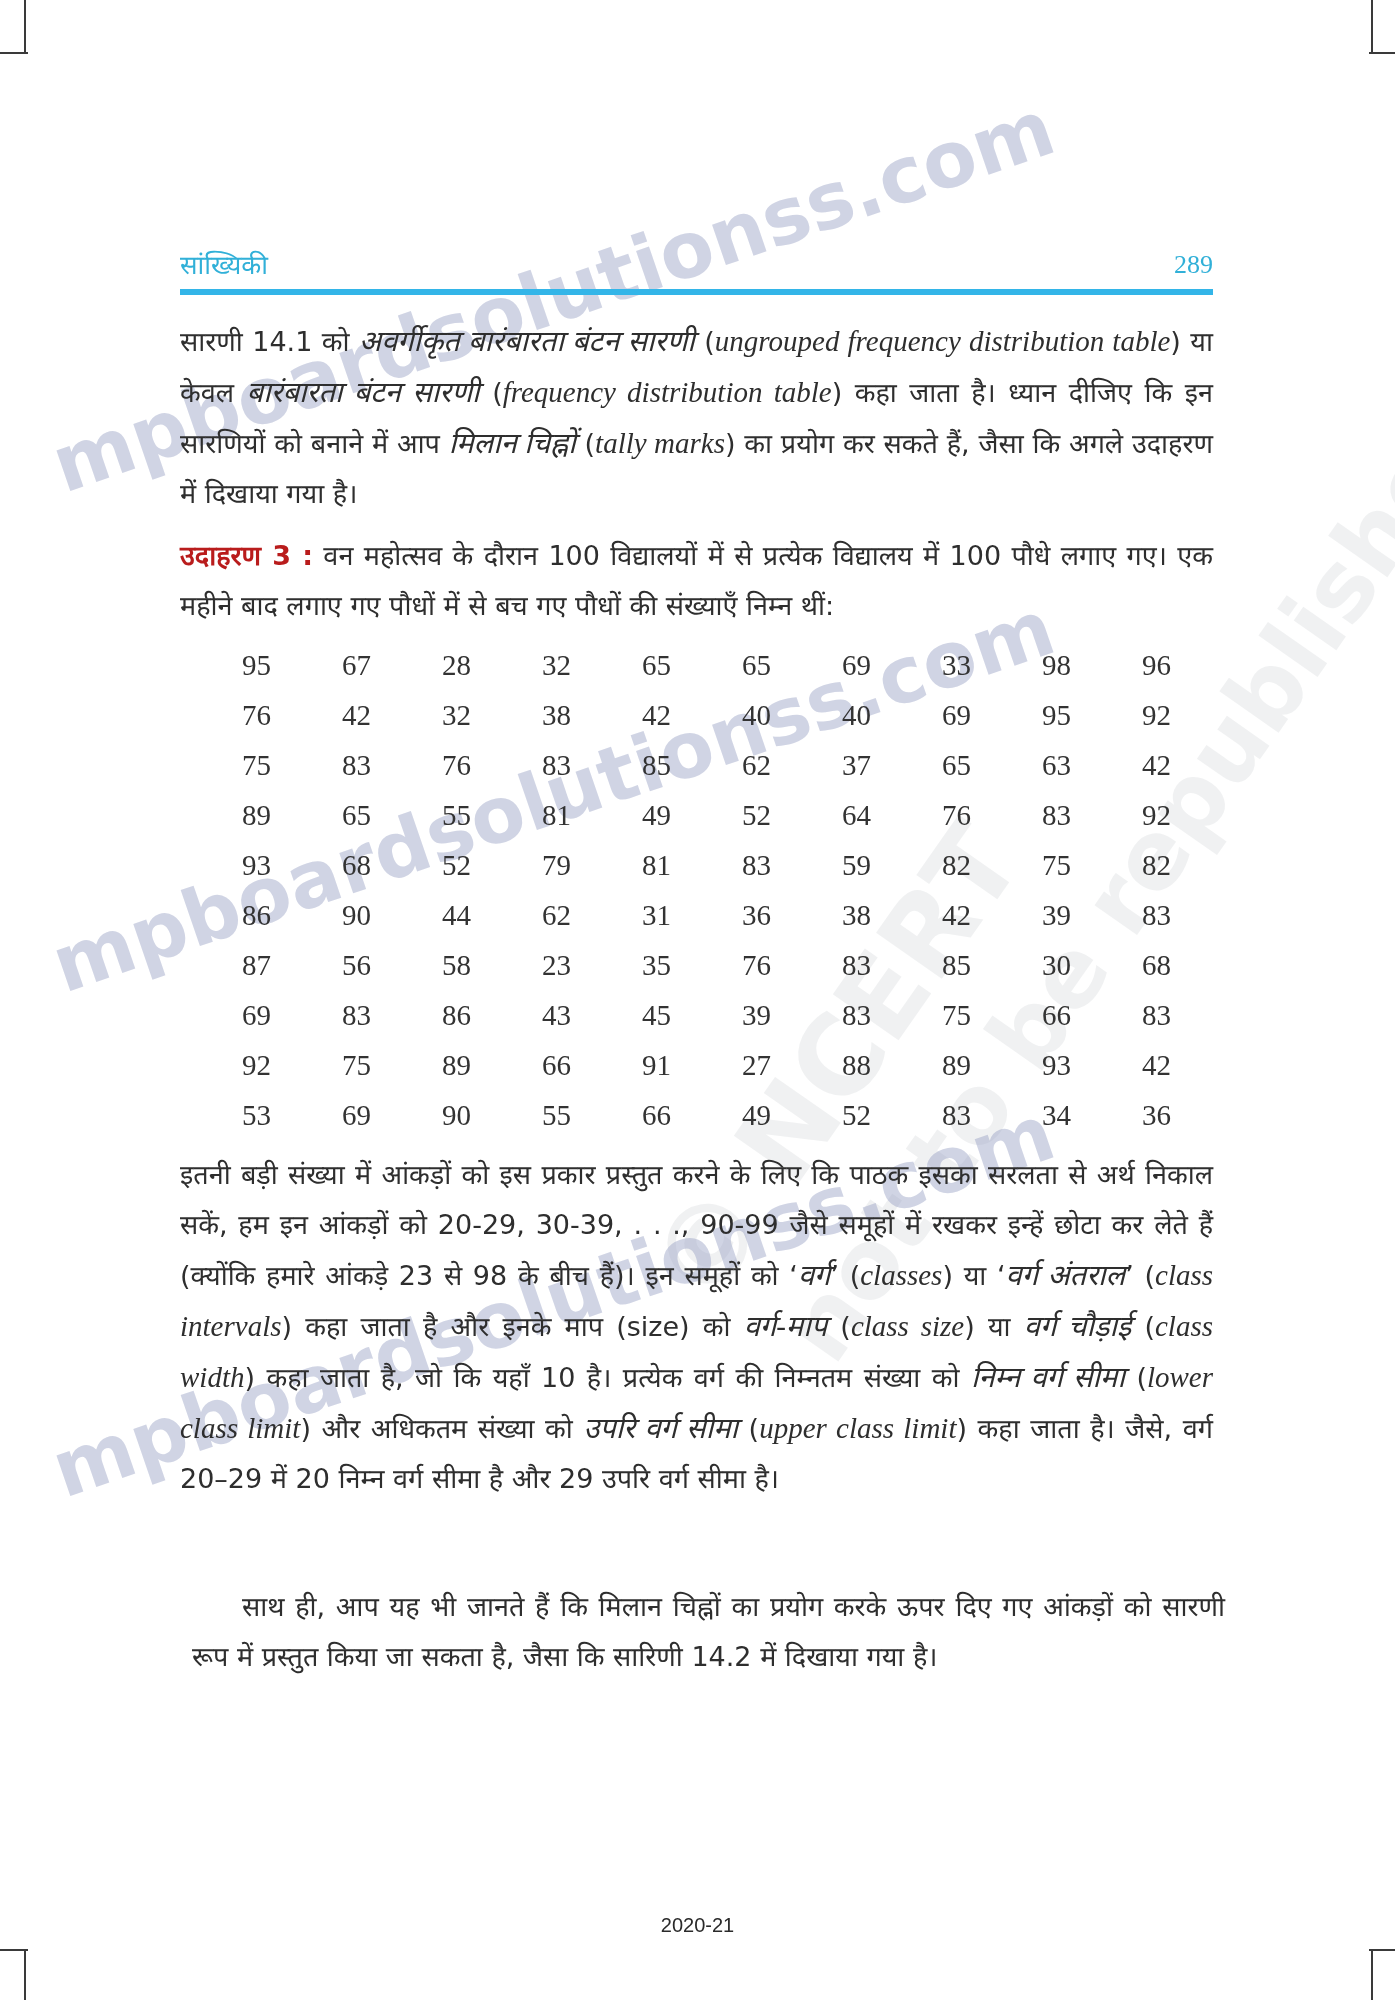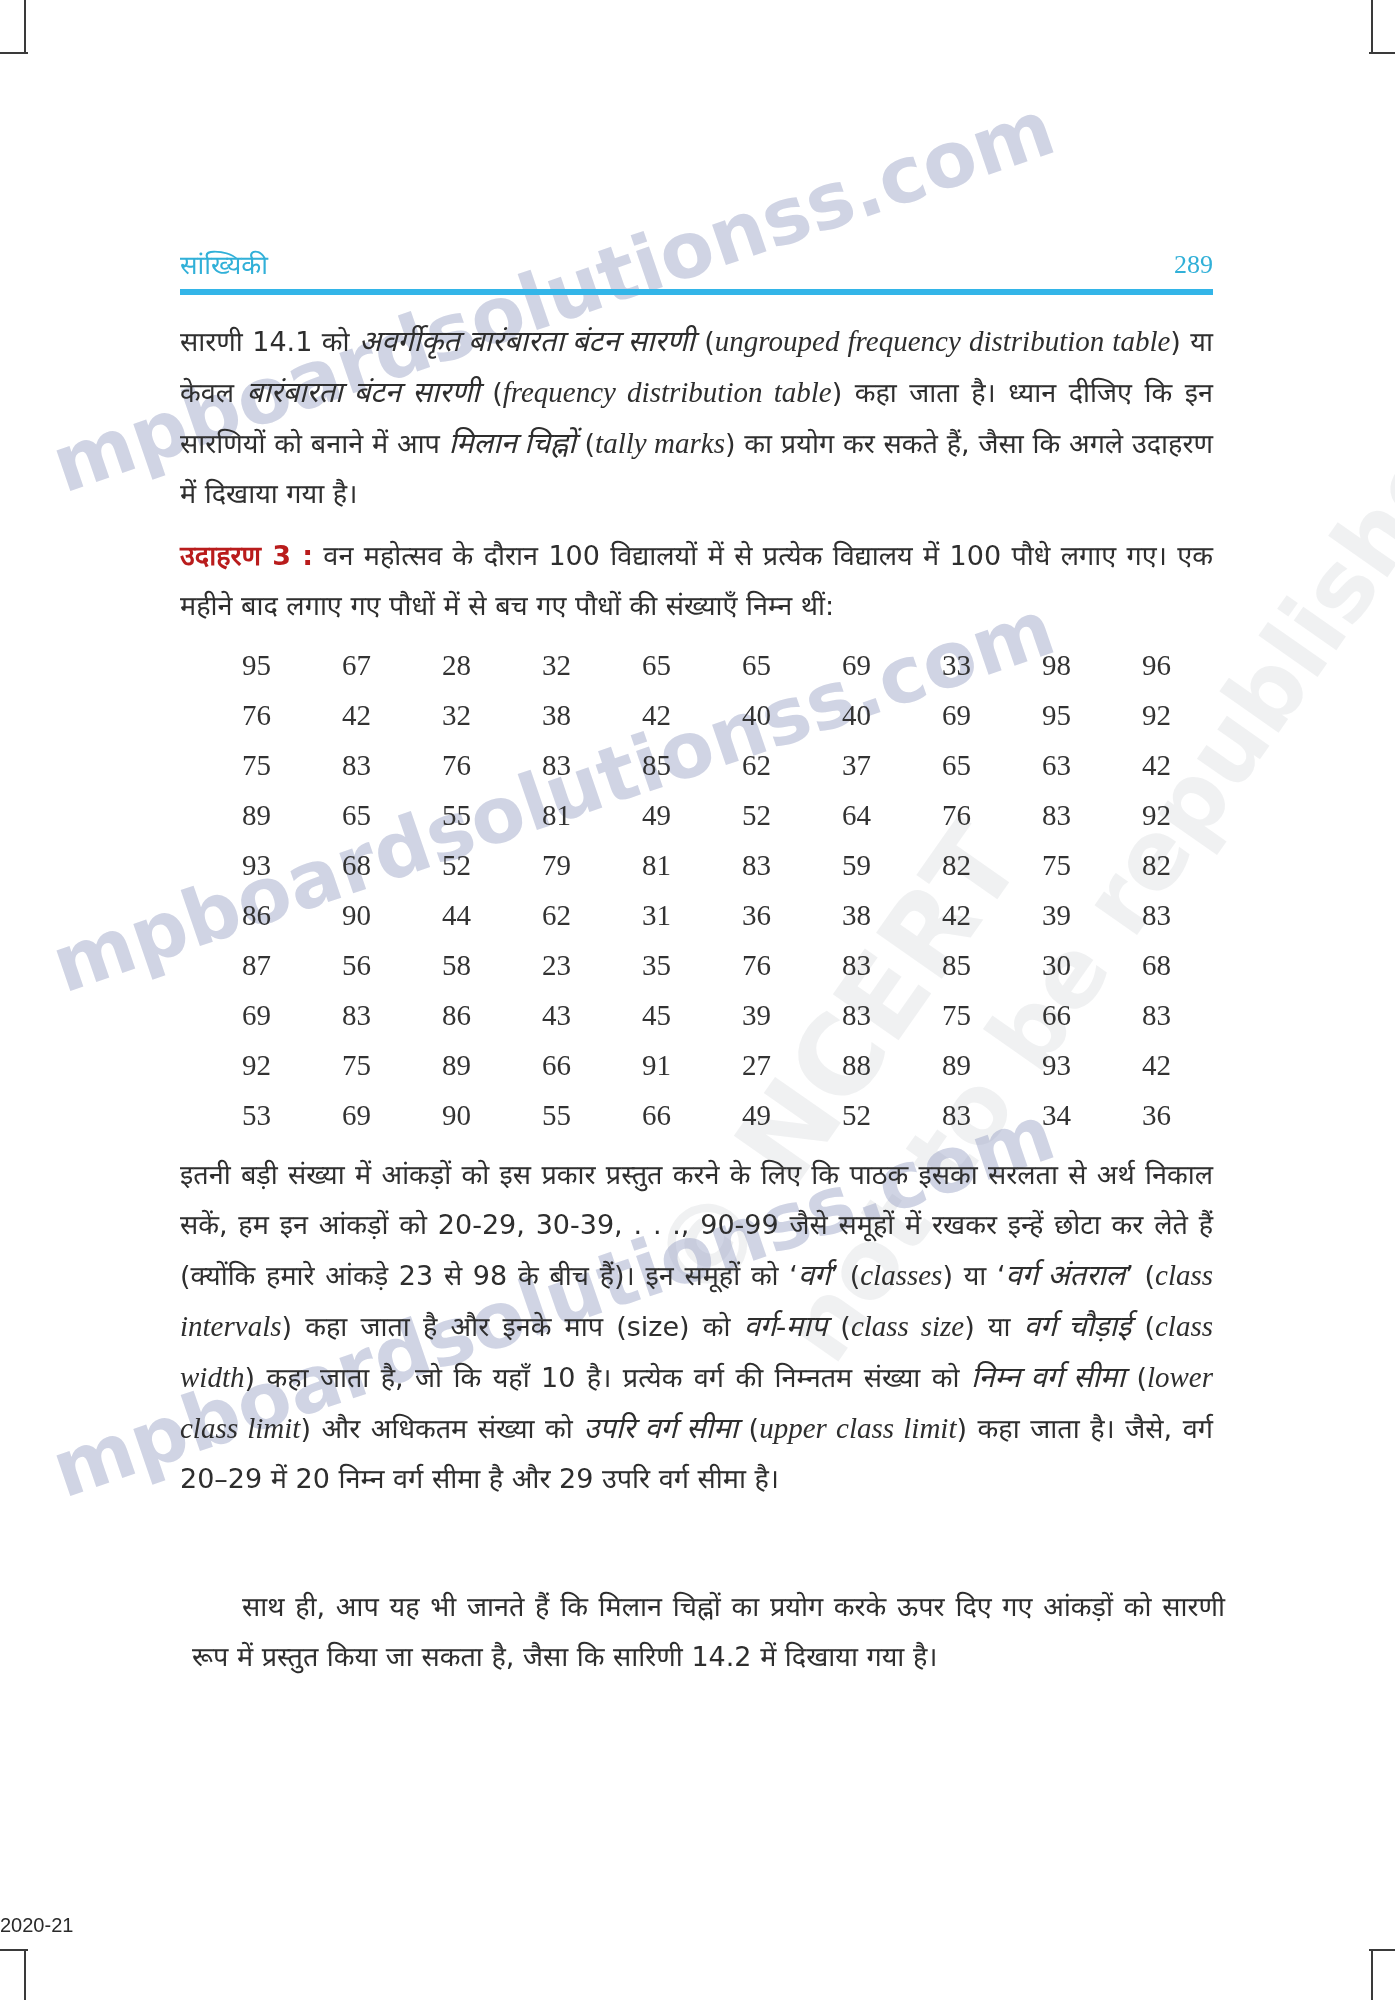--- a/index.html
+++ b/index.html
@@ -43,21 +43,21 @@
   .ex-label { color: #b91c1c; font-weight: bold; }
   .grid {
     position: absolute; left: 225px; top: 640px; width: 1010px;
     display: grid; grid-template-columns: repeat(10, 100px); grid-auto-rows: 50px;
   }
   .cell {
     font-size: 29px; line-height: 50px; color: #333; padding-left: 17px;
     font-family: "Liberation Serif", serif;
   }
   .footer {
-    position: absolute; left: 0; width: 1395px; top: 1914px; text-align: left;
+    position: absolute; left: 0; width: 1395px; top: 1914px; text-align: center;
     font-family: "Liberation Sans", sans-serif; font-size: 20px; color: #2a2a2a;
   }
   .indent { display: inline-block; width: 50px; }
 </style>
 </head>
 <body>
 
 <div class="crop" style="left:24px;top:0;width:2px;height:54px;"></div>
 <div class="crop" style="left:0;top:52px;width:28px;height:2px;"></div>
 <div class="crop" style="left:1371px;top:0;width:2px;height:54px;"></div>

